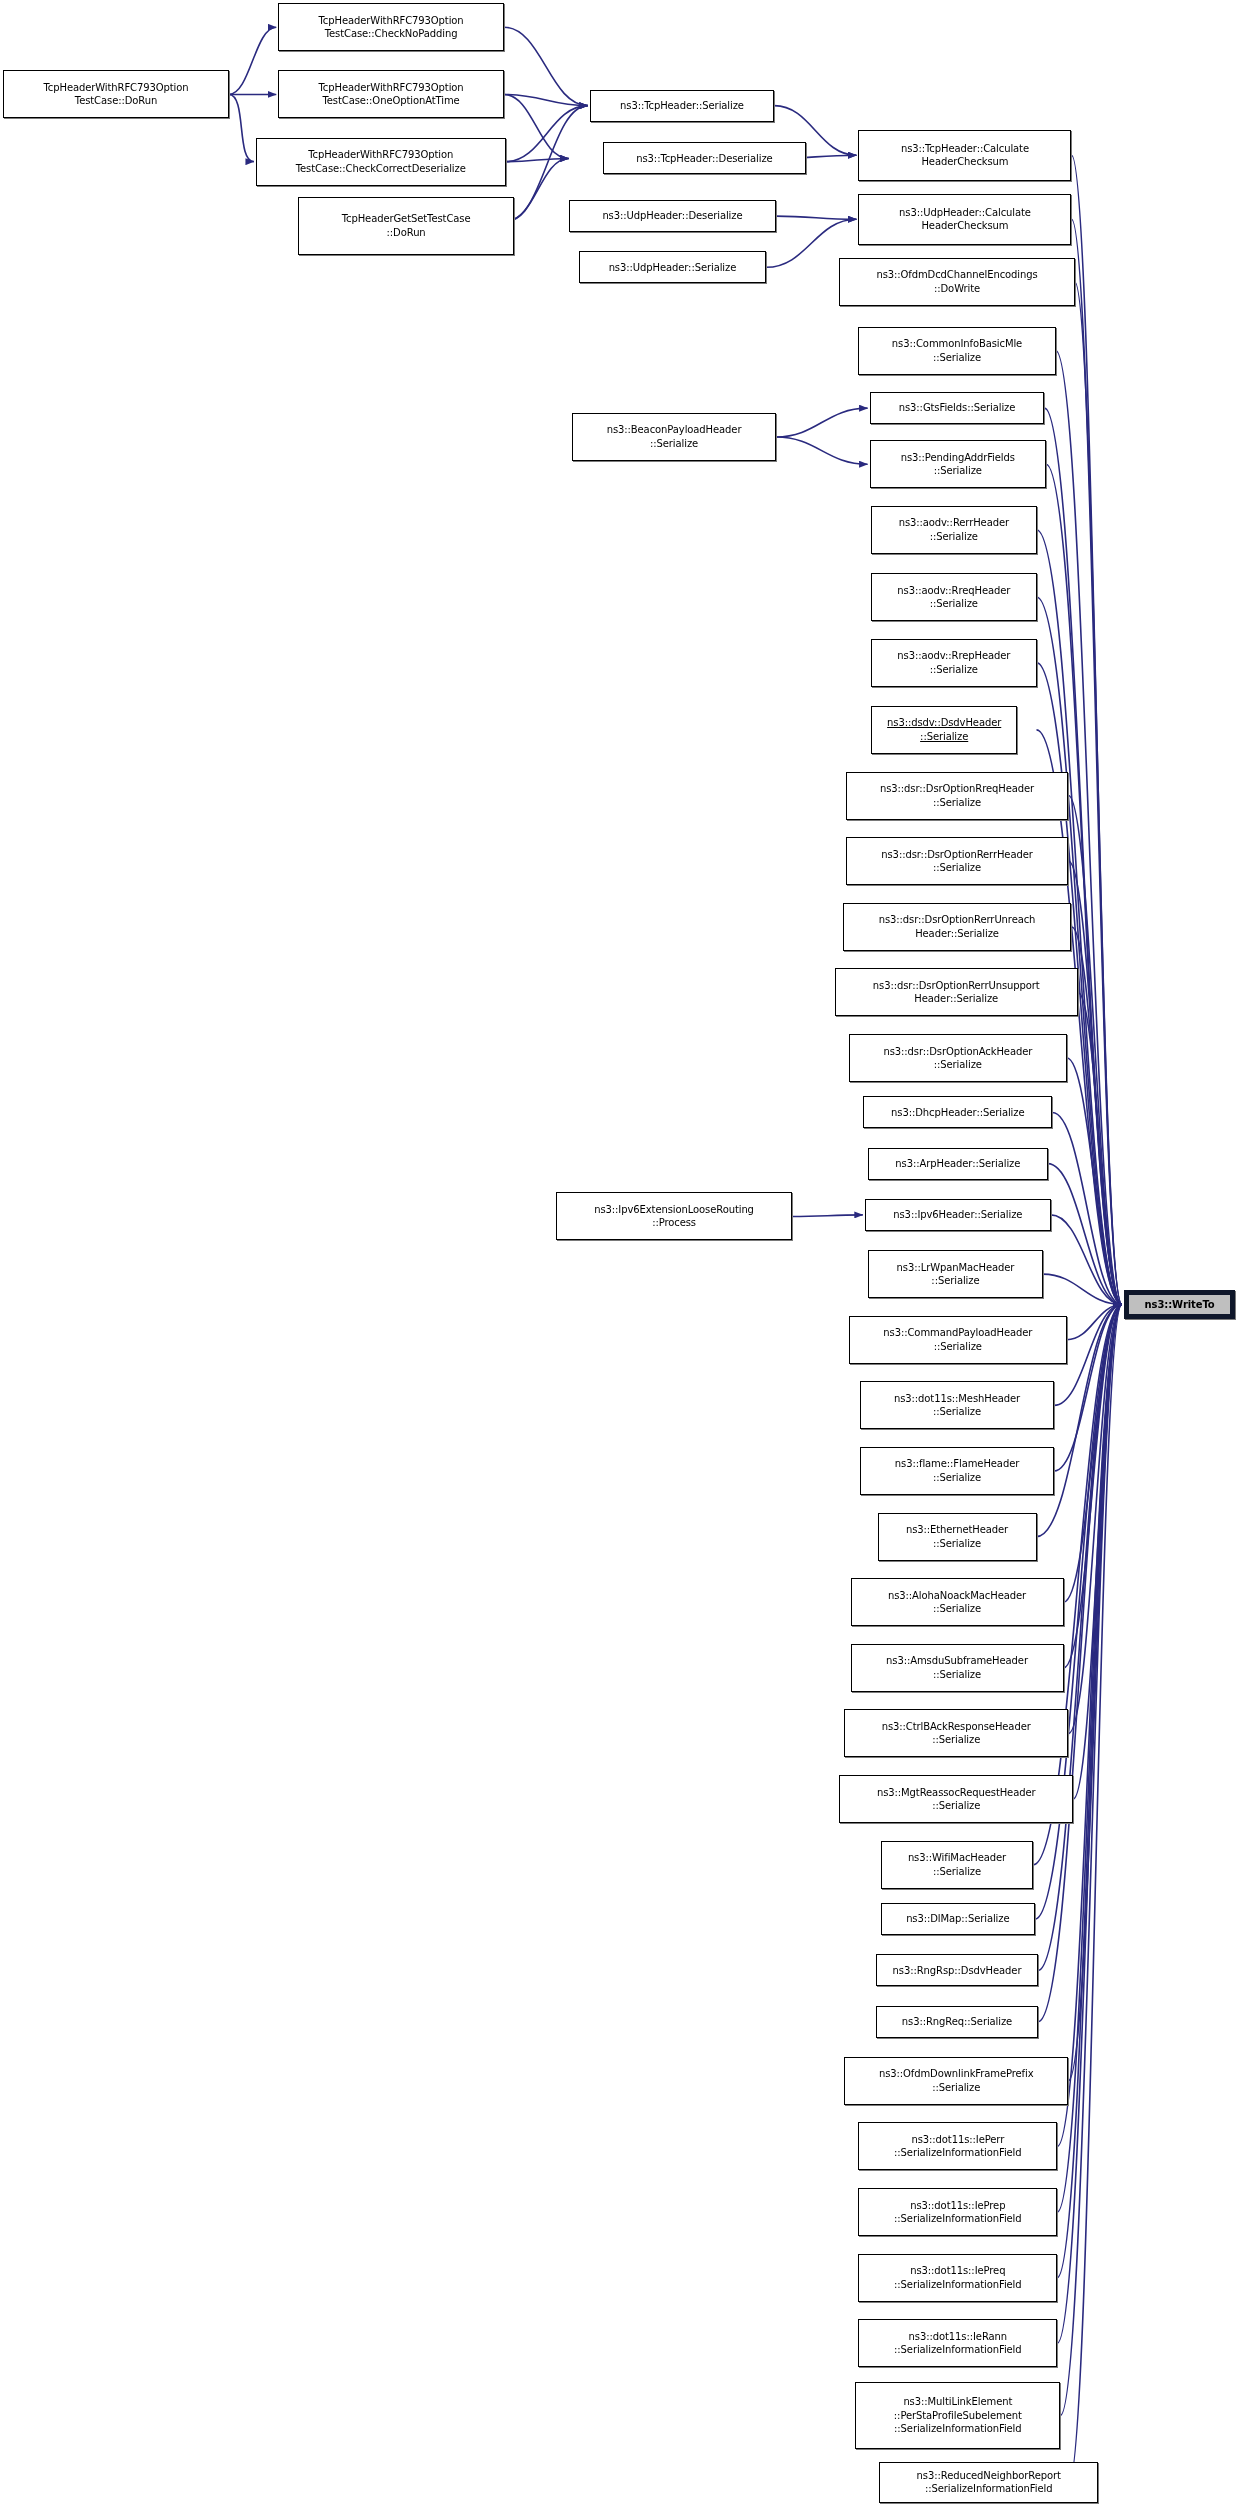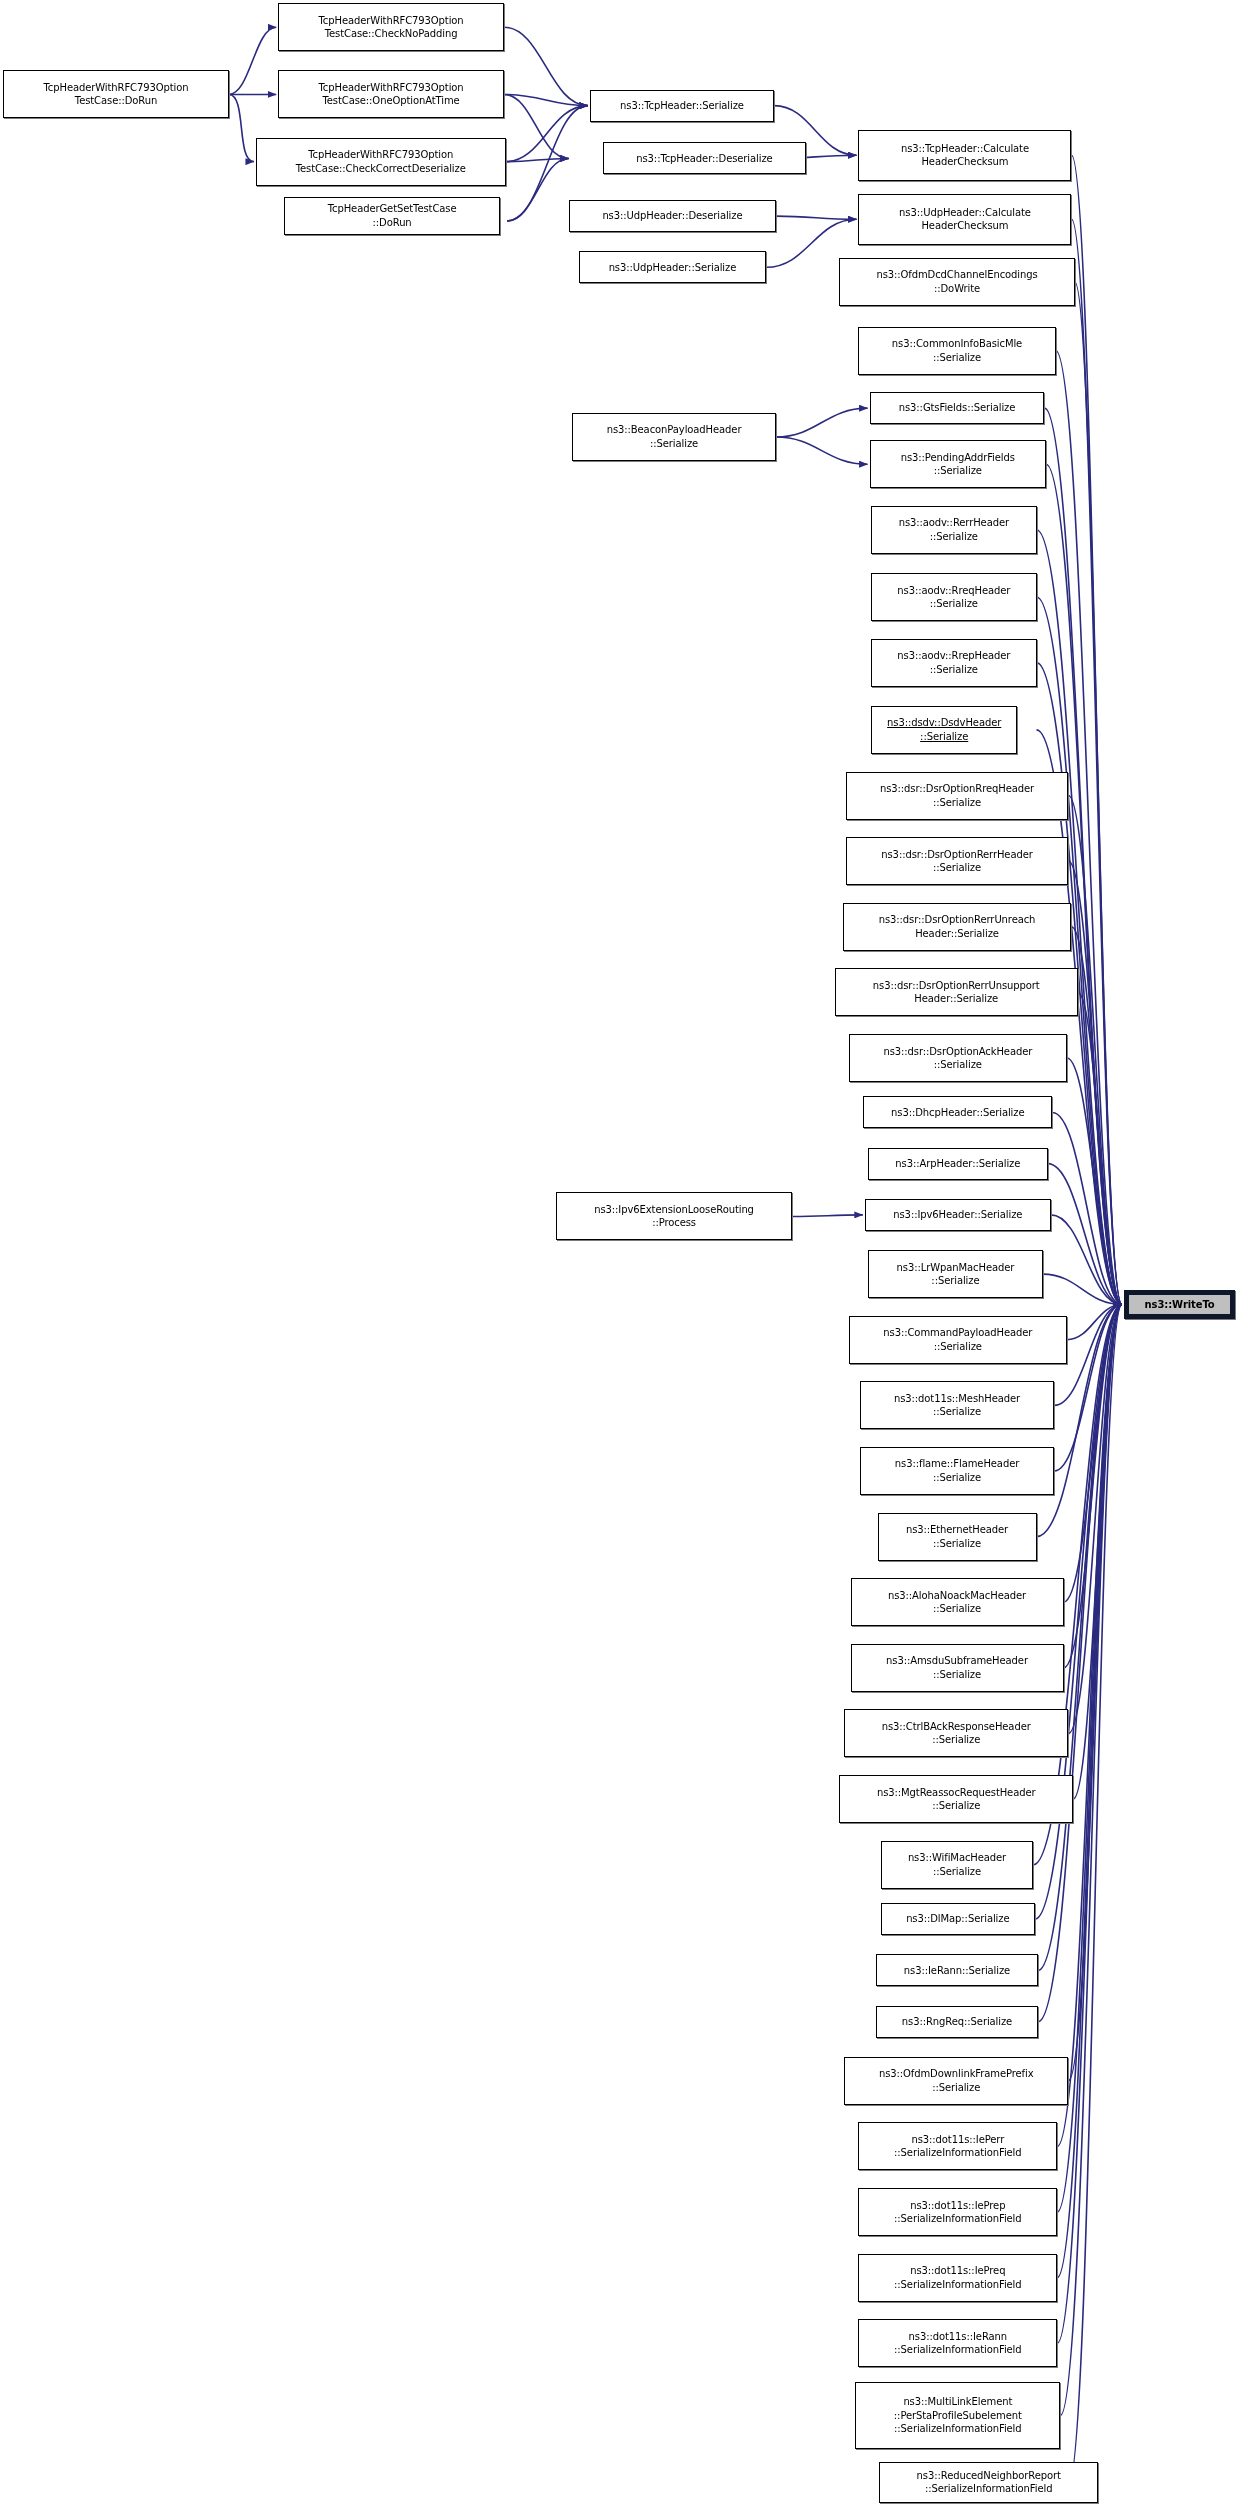--- a/index.html
+++ b/index.html
@@ -101,21 +101,21 @@
   </svg>
   <div id="node-layer">
       <div class="node" style="left: 3.17949px; top: 70.428px; width: 225.744px; height: 48.0191px;"><span>TcpHeaderWithRFC793Option
 TestCase::DoRun</span></div>
       <div class="node" style="left: 278.205px; top: 3.20127px; width: 225.744px; height: 48.0191px;"><span>TcpHeaderWithRFC793Option
 TestCase::CheckNoPadding</span></div>
       <div class="node" style="left: 278.205px; top: 70.428px; width: 225.744px; height: 48.0191px;"><span>TcpHeaderWithRFC793Option
 TestCase::OneOptionAtTime</span></div>
       <div class="node" style="left: 255.949px; top: 137.655px; width: 249.59px; height: 48.0191px;"><span>TcpHeaderWithRFC793Option
 TestCase::CheckCorrectDeserialize</span></div>
-      <div class="node" style="left: 284px; top: 196.878px; width: 216.205px; height: 38px;"><span>TcpHeaderGetSetTestCase
+      <div class="node" style="left: 298px; top: 196.878px; width: 216.205px; height: 58px;"><span>TcpHeaderGetSetTestCase
 ::DoRun</span></div>
       <div class="node" style="left: 589.795px; top: 89.6357px; width: 184.41px; height: 32.0127px;"><span>ns3::TcpHeader::Serialize</span></div>
       <div class="node" style="left: 570.718px; top: 142.457px; width: 203.487px; height: 32.0127px; margin-left: 32px;"><span>ns3::TcpHeader::Deserialize</span></div>
       <div class="node" style="left: 569.128px; top: 200.08px; width: 206.667px; height: 32.0127px;"><span>ns3::UdpHeader::Deserialize</span></div>
       <div class="node" style="left: 578.667px; top: 251.3px; width: 187.59px; height: 32.0127px;"><span>ns3::UdpHeader::Serialize</span></div>
       <div class="node" style="left: 572.308px; top: 412.964px; width: 203.487px; height: 48.0191px;"><span>ns3::BeaconPayloadHeader
 ::Serialize</span></div>
       <div class="node" style="left: 556.41px; top: 1192.47px; width: 235.282px; height: 48.0191px;"><span>ns3::Ipv6ExtensionLooseRouting
 ::Process</span></div>
       <div class="node" style="left: 858.462px; top: 129.652px; width: 213.026px; height: 51.2204px;"><span>ns3::TcpHeader::Calculate
@@ -164,21 +164,21 @@
 ::Serialize</span></div>
       <div class="node" style="left: 850.513px; top: 1643.85px; width: 213.026px; height: 48.0191px;"><span>ns3::AmsduSubframeHeader
 ::Serialize</span></div>
       <div class="node" style="left: 844.154px; top: 1709.48px; width: 224.154px; height: 48.0191px;"><span>ns3::CtrlBAckResponseHeader
 ::Serialize</span></div>
       <div class="node" style="left: 839.385px; top: 1775.11px; width: 233.692px; height: 48.0191px;"><span>ns3::MgtReassocRequestHeader
 ::Serialize</span></div>
       <div class="node" style="left: 880.718px; top: 1840.73px; width: 152.615px; height: 48.0191px;"><span>ns3::WifiMacHeader
 ::Serialize</span></div>
       <div class="node" style="left: 880.718px; top: 1903.16px; width: 154.205px; height: 32.0127px;"><span>ns3::DlMap::Serialize</span></div>
-      <div class="node" style="left: 875.949px; top: 1954.38px; width: 162.154px; height: 32.0127px;"><span>ns3::IeRann::Serialize</span></div>
+      <div class="node" style="left: 875.949px; top: 1954.38px; width: 162.154px; height: 32.0127px;"><span>ns3::RngRsp::DsdvHeader</span></div>
       <div class="node" style="left: 875.949px; top: 2005.6px; width: 162.154px; height: 32.0127px;"><span>ns3::RngReq::Serialize</span></div>
       <div class="node" style="left: 844.154px; top: 2056.82px; width: 224.154px; height: 48.0191px;"><span>ns3::OfdmDownlinkFramePrefix
 ::Serialize</span></div>
       <div class="node" style="left: 858.462px; top: 2122.44px; width: 198.718px; height: 48.0191px;"><span>ns3::dot11s::IePerr
 ::SerializeInformationField</span></div>
       <div class="node" style="left: 858.462px; top: 2188.07px; width: 198.718px; height: 48.0191px;"><span>ns3::dot11s::IePrep
 ::SerializeInformationField</span></div>
       <div class="node" style="left: 858.462px; top: 2253.7px; width: 198.718px; height: 48.0191px;"><span>ns3::dot11s::IePreq
 ::SerializeInformationField</span></div>
       <div class="node" style="left: 858.462px; top: 2319.32px; width: 198.718px; height: 48.0191px;"><span>ns3::dot11s::IeRann

